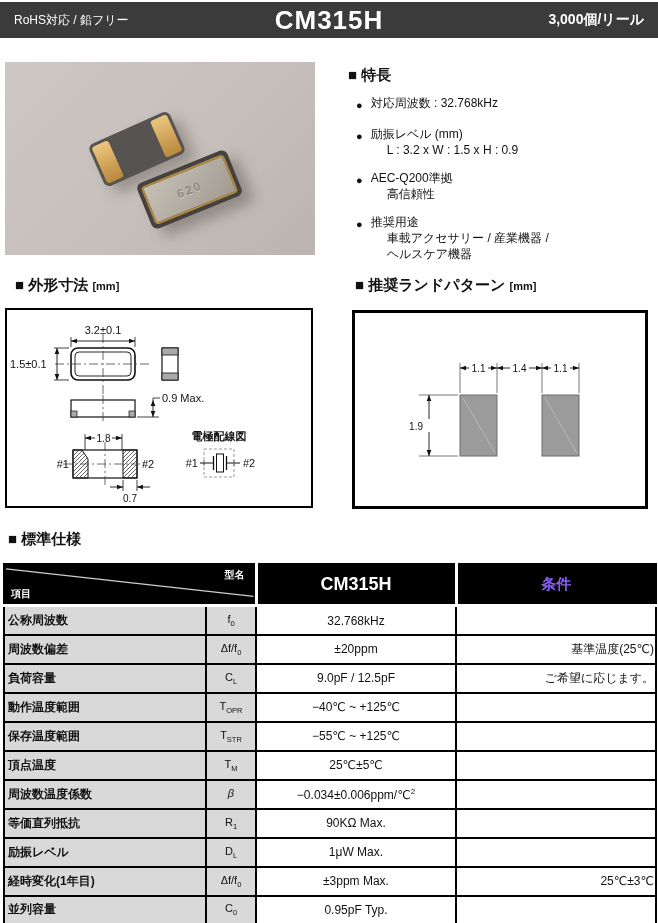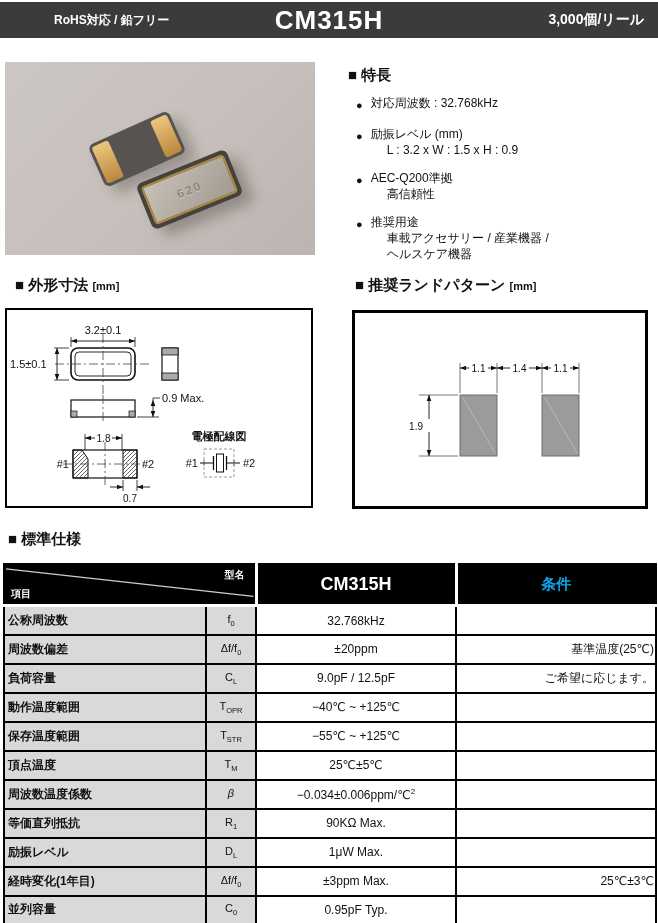--- a/index.html
+++ b/index.html
@@ -1,21 +1,21 @@
 <!DOCTYPE html>
 <html><head>
 <meta charset="utf-8">
 <style>
   html,body{margin:0;padding:0;background:#fff;}
   body{position:relative;width:658px;height:923px;font-family:"Liberation Sans","DejaVu Sans",sans-serif;color:#111;overflow:hidden;}
 
   
   .topbar{position:absolute;left:0;top:2px;width:658px;height:36px;background:#3b3b3b;color:#fff;
           display:flex;align-items:center;}
-  .topbar .tb-left{position:absolute;left:14px;font-size:12px;font-weight:bold;margin-left:40px;}
+  .topbar .tb-left{position:absolute;left:14px;font-size:12px;font-weight:normal;}
   .topbar .tb-title{position:absolute;left:0;right:0;text-align:center;font-size:26px;font-weight:bold;letter-spacing:1px;}
   .topbar .tb-right{position:absolute;right:14px;font-size:14px;font-weight:bold;}
 
   
   .photo{position:absolute;left:5px;top:62px;width:310px;height:193px;overflow:hidden;
          background:linear-gradient(135deg,#cdc7c3 0%,#c6bfbb 55%,#bbb4b0 100%);}
   .comp1{position:absolute;left:88px;top:64px;width:88px;height:46px;transform:rotate(-24deg);
          background:#565350;border-radius:6px;box-shadow:7px 11px 13px rgba(70,62,55,.35);}
   .comp1 .pad{position:absolute;top:3px;bottom:3px;width:18px;border-radius:3px;
          background:linear-gradient(180deg,#ecc67d,#b9883c);}
@@ -53,21 +53,21 @@
   table.spec{position:absolute;left:3px;top:563px;width:652px;border-collapse:collapse;table-layout:fixed;
              border:2px solid #000;border-bottom:4px solid #000;}
   table.spec td{overflow:hidden;}
   tr.hrow{height:34px;}
   tr.brow{height:29px;}
   td.hcorner{position:relative;background:#000;color:#fff;border-bottom:3px solid #fff;}
   td.hcorner .corner-model{position:absolute;top:3px;right:10px;font-size:10px;font-weight:bold;}
   td.hcorner .corner-item{position:absolute;bottom:3px;left:6px;font-size:10px;font-weight:bold;}
   td.hprod{background:#000;color:#fff;text-align:center;font-size:18px;font-weight:bold;
            border-left:3px solid #fff;border-bottom:3px solid #fff;}
-  td.hcond{background:#000;color:#0ea5e9;text-align:center;font-size:15px;font-weight:bold;
+  td.hcond{background:#000;color:#8b5cf6;text-align:center;font-size:15px;font-weight:bold;
            border-left:3px solid #fff;border-bottom:3px solid #fff;}
   td.c-label{background:#d9d9d9;border:2px solid #000;font-size:12px;font-weight:bold;padding-left:3px;margin-left:40px;}
   td.c-sym{background:#d9d9d9;border:2px solid #000;font-size:11px;text-align:center;margin-top:26px;}
   td.c-sym sub{font-size:7.5px;}
   td.c-val{background:#fff;border:2px solid #000;font-size:12px;text-align:center;}
   td.c-val sup{font-size:8px;}
   td.c-cond{background:#fff;border:2px solid #000;font-size:12px;text-align:right;padding-left:40px;}
   .it{font-style:italic;}
 </style>
 </head>

